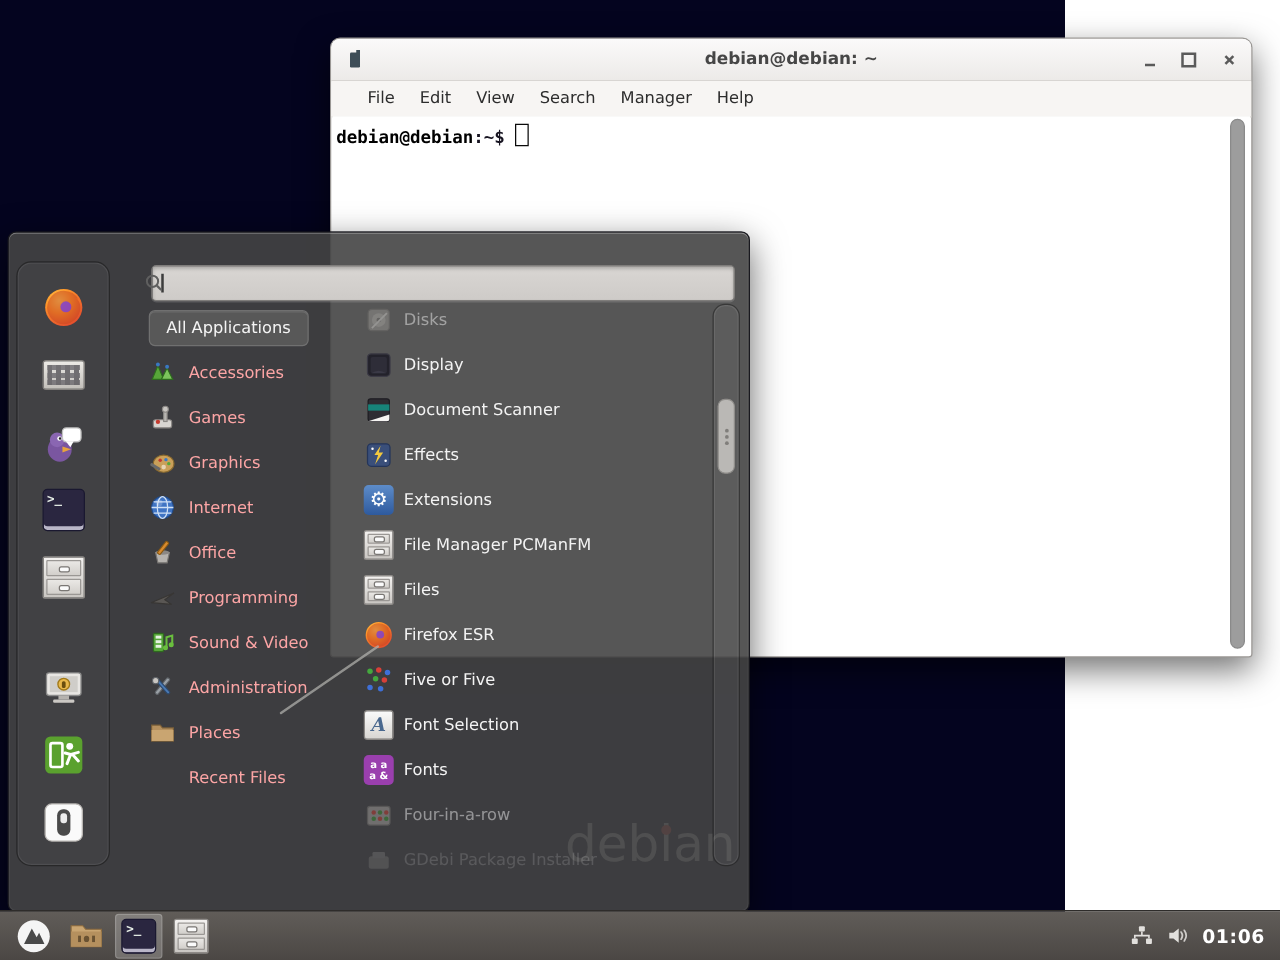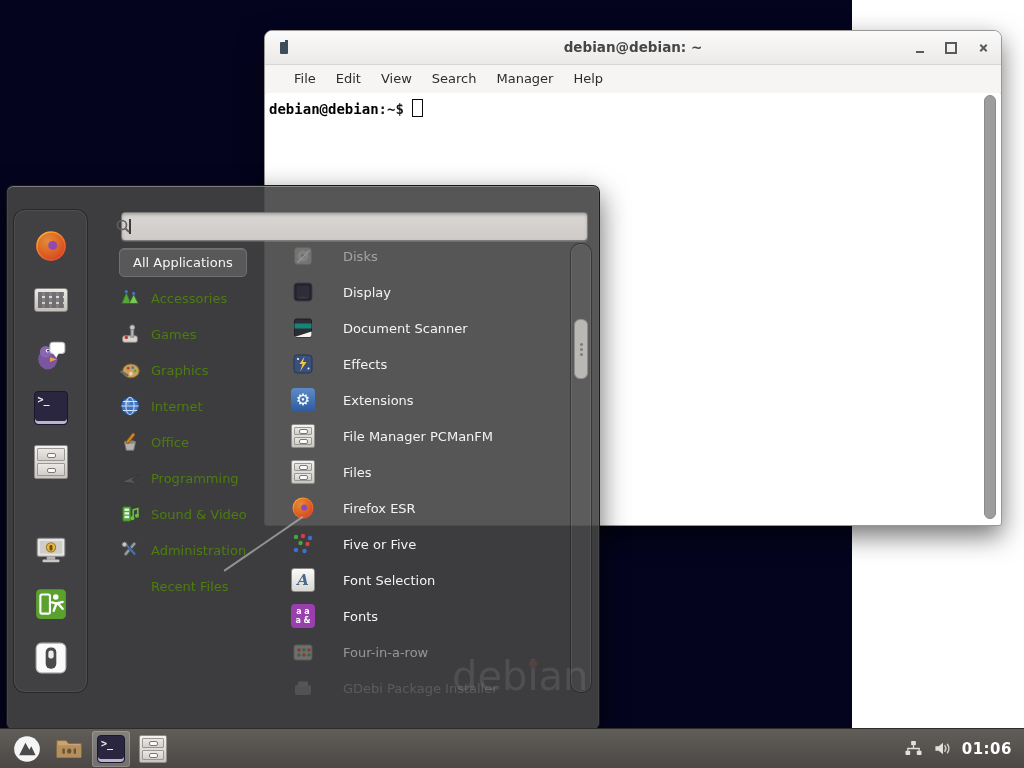--- a/index.html
+++ b/index.html
@@ -55,25 +55,25 @@
   .search-box{position:absolute;left:114px;top:26px;width:465px;height:27px;border-radius:4px;
     background:linear-gradient(#d9d6d3,#cecbc8);border:1px solid #7f7d7b;
     box-shadow:inset 0 2px 3px rgba(0,0,0,.22), 0 1px 0 rgba(255,255,255,.15);}
   .search-caret{position:absolute;left:7px;top:6px;width:1.5px;height:15px;background:#3c3c3c;}
   .search-mag{position:absolute;right:7px;top:5px;width:16px;height:16px;}
 
   .cat-list{position:absolute;left:112px;top:62px;width:160px;}
   .cat-selected{display:inline-block;padding:6px 13px;font-size:13px;color:#f4f4f4;
     background:#585858;border:1px solid #707070;border-radius:5px;margin-bottom:3px;
     box-shadow:inset 0 1px 0 rgba(255,255,255,.12);}
-  .cat-row{height:36px;display:flex;align-items:center;gap:10px;font-size:13px;color:#4d7c0f;}
+  .cat-row{height:36px;display:flex;align-items:center;gap:10px;font-size:13px;color:#fca5a5;}
   .cat-spacer{width:22px;height:22px;flex:none;}
 
   .app-list{position:absolute;left:284px;top:52px;width:278px;}
-  .app-row{height:36px;display:flex;align-items:center;gap:28px;font-size:13px;color:#f3f3f3;}
+  .app-row{height:36px;display:flex;align-items:center;gap:8px;font-size:13px;color:#f3f3f3;}
   .app-row.disabled .app-label{color:rgba(255,255,255,.45);}
   .app-row.disabled .ic{opacity:.55;}
   .app-row.faded{opacity:.32;}
 
   .menu-scrollbar{position:absolute;left:563px;top:57px;width:20px;height:448px;border-radius:10px;
     border:1px solid rgba(20,20,20,.5);background:rgba(255,255,255,.04);
     box-shadow:inset 0 0 0 1px rgba(255,255,255,.08);}
   .menu-thumb{position:absolute;left:3px;top:75px;width:12px;height:58px;background:#bab8b5;
     border-radius:6px;border:1px solid #8f8d8a;}
   .menu-thumb::after{content:"";position:absolute;left:50%;top:50%;width:3px;height:3px;margin:-1.5px;
@@ -340,20 +340,28 @@
         </div><div class="cat-row">
           <span class="ic s22">
             <svg viewBox="0 0 24 24">
               <rect x="10.7" y="2" width="3" height="17.5" rx="1.3" transform="rotate(40 12 10.5)" fill="#9aa0a6" stroke="#5f6368"></rect>
               <rect x="10.9" y="3" width="2.6" height="16.5" rx="1.3" transform="rotate(-42 12 11)" fill="#4a7ab5" stroke="#2e4a6e"></rect>
               <circle cx="6" cy="6" r="2.7" fill="#c9c6c2" stroke="#5f6368"></circle>
             </svg>
           </span>
           <span>Administration</span>
         </div><div class="cat-row">
+          <span class="ic s22">
+            <svg viewBox="0 0 24 24">
+              <path d="M2.5 5.5 h7.5 l2 2.5 h9.5 v11.5 h-19z" fill="#b5905e" stroke="#7a5f38"></path>
+              <path d="M2.5 9.8 h19 v9.7 h-19z" fill="#c9a571"></path>
+            </svg>
+          </span>
+          <span>Places</span>
+        </div><div class="cat-row">
           <span class="cat-spacer"></span>
           <span>Recent Files</span>
         </div></div>
     <div class="app-list" id="app-list">
         <div class="app-row disabled">
           <span class="ic s24">
             <svg viewBox="0 0 24 24">
               <rect x="3.5" y="3.5" width="17" height="17" rx="3" fill="#8f8d8a" stroke="#6f6d6a"></rect>
               <circle cx="12" cy="12" r="5.5" fill="#a8a6a2"></circle>
               <circle cx="12" cy="12" r="1.8" fill="#6f6d6a"></circle>

